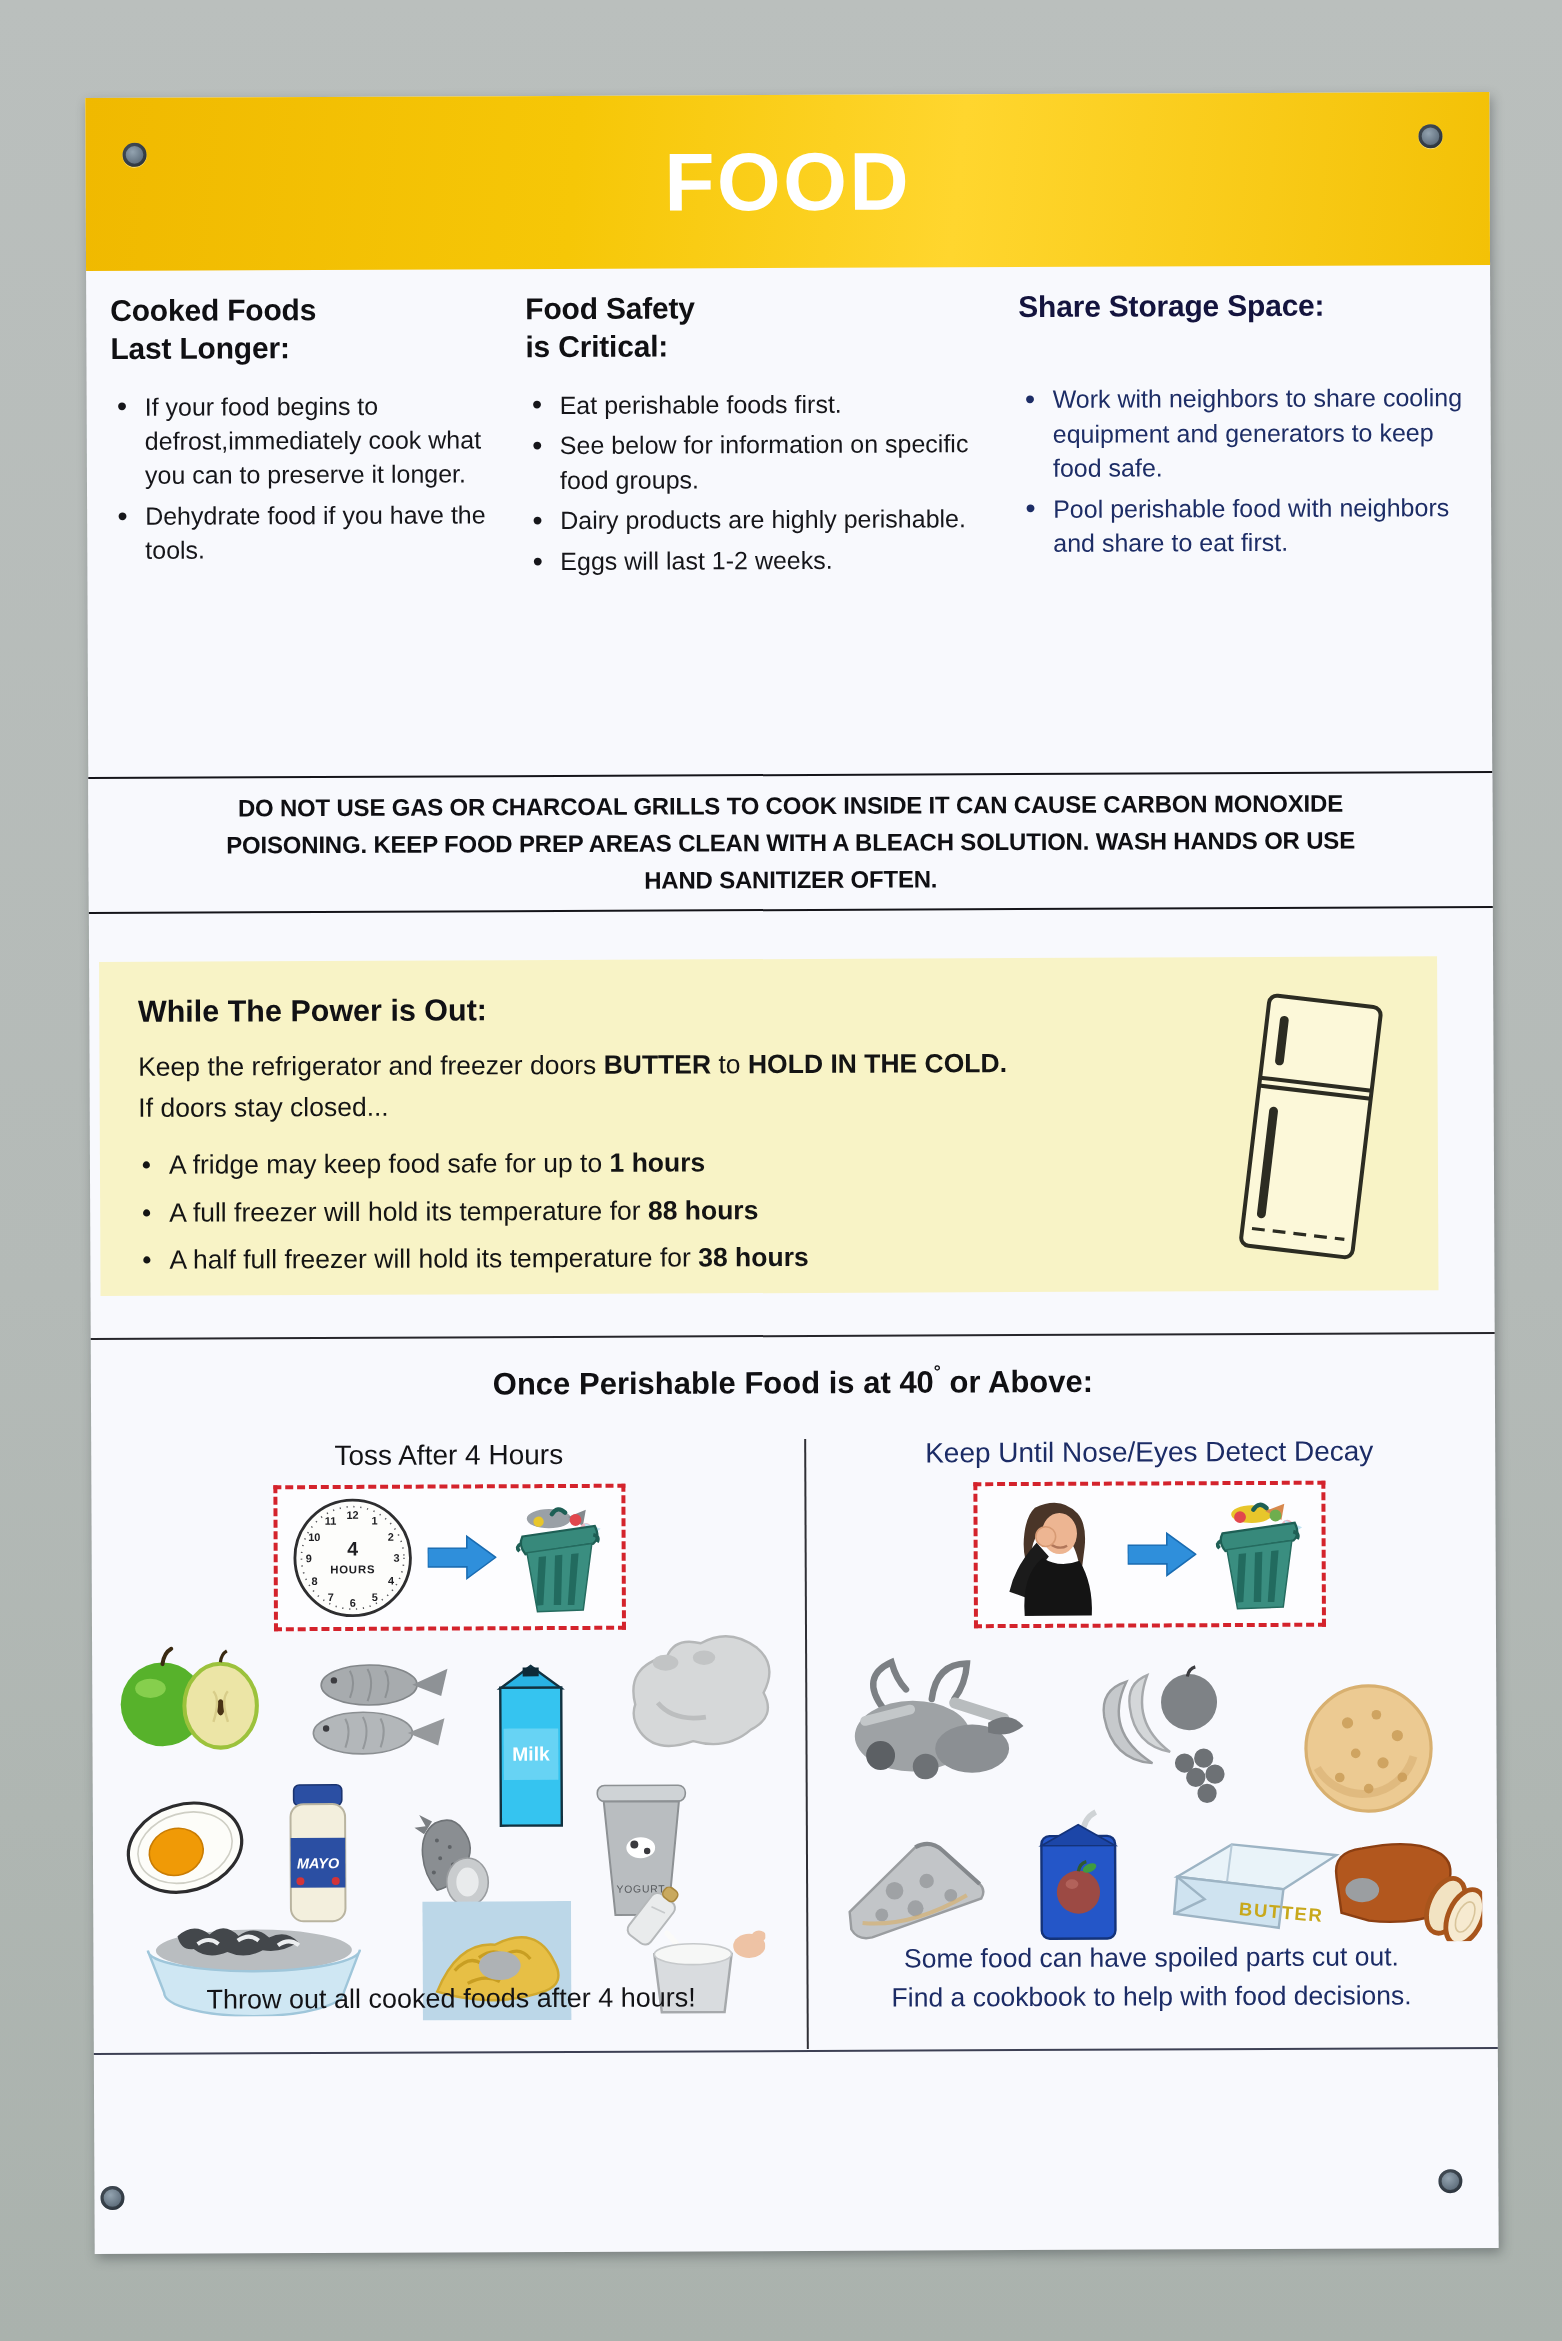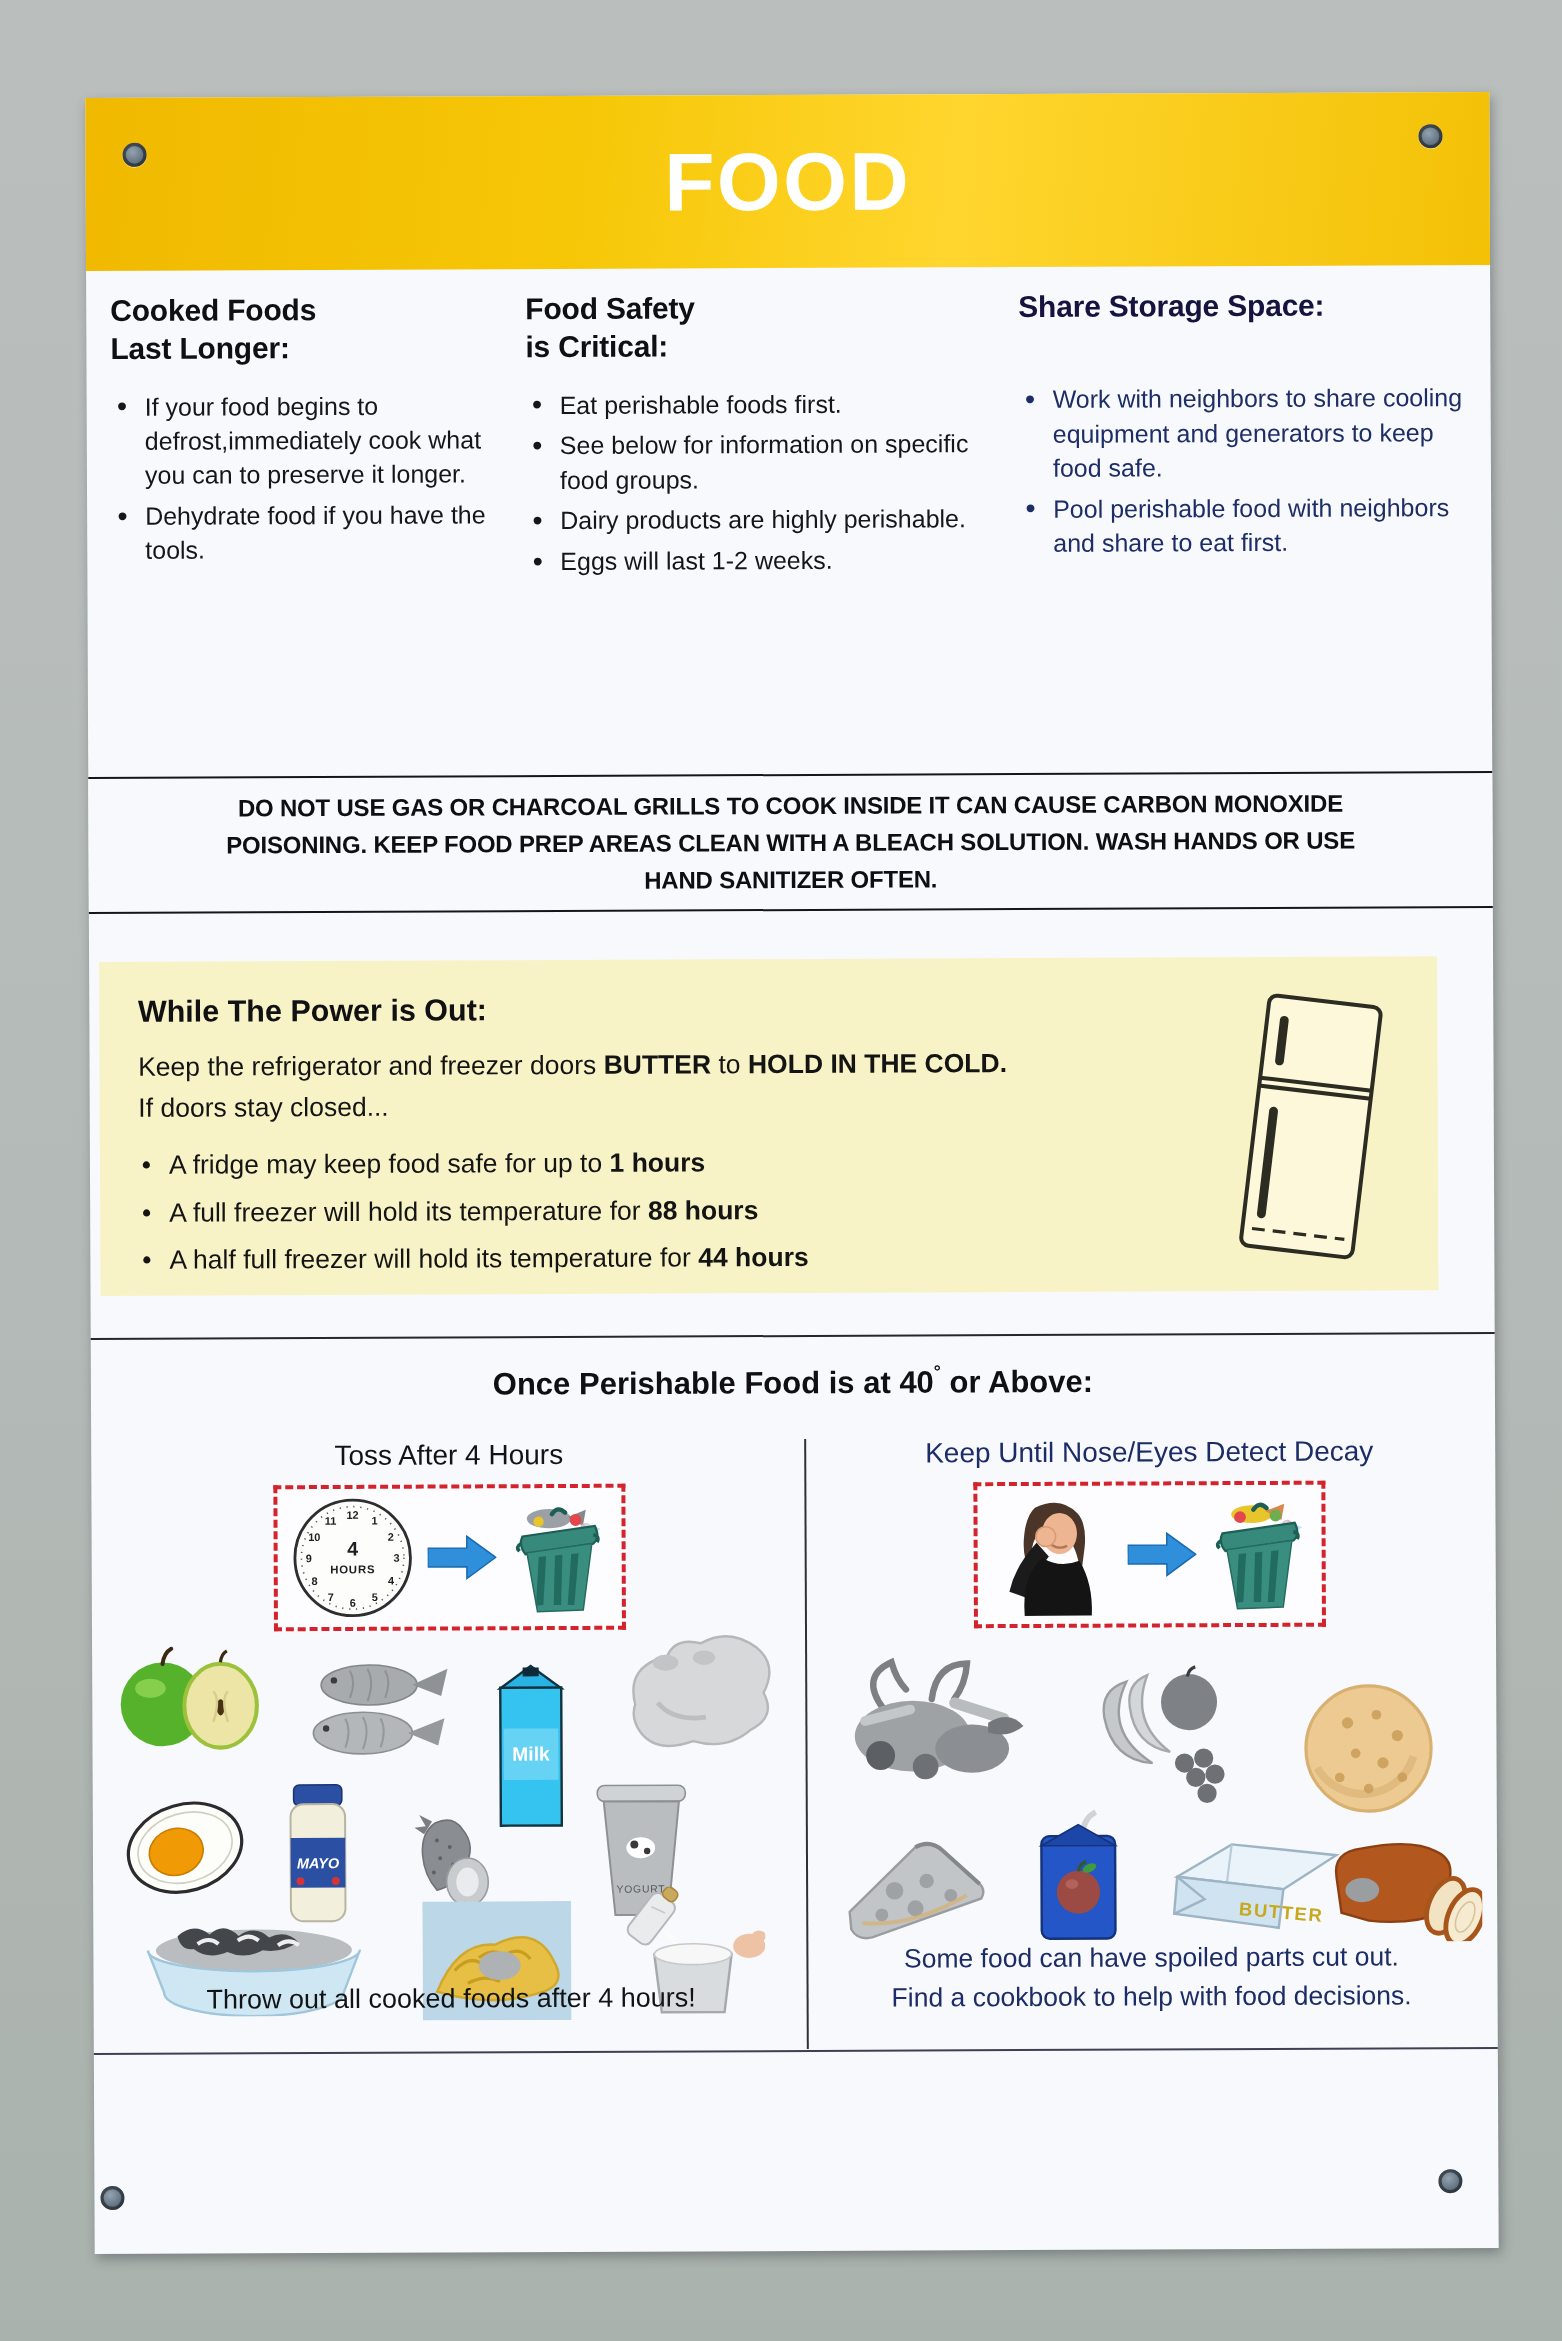--- a/index.html
+++ b/index.html
@@ -125,21 +125,21 @@
     <p>DO NOT USE GAS OR CHARCOAL GRILLS TO COOK INSIDE IT CAN CAUSE CARBON MONOXIDE POISONING. KEEP FOOD PREP AREAS CLEAN WITH A BLEACH SOLUTION. WASH HANDS OR USE HAND SANITIZER OFTEN.</p>
   </div>
 
   <div class="power">
     <h2>While The Power is Out:</h2>
     <p class="line"><span>Keep the refrigerator and freezer doors </span><span class="b">BUTTER</span><span> to </span><span class="b">HOLD IN THE COLD.</span></p>
     <p class="line">If doors stay closed...</p>
     <ul>
       <li><span>A fridge may keep food safe for up to </span><span class="b">1 hours</span></li>
       <li><span>A full freezer will hold its temperature for </span><span class="b">88 hours</span></li>
-      <li><span>A half full freezer will hold its temperature for </span><span class="b">44 hours</span></li>
+      <li><span>A half full freezer will hold its temperature for </span><span class="b">38 hours</span></li>
     </ul>
     <svg class="fridge" width="170" height="299" viewBox="0 0 212 372">
       <g transform="rotate(7 106 186)" fill="#fcf8d9" stroke="#2c2c22" stroke-width="5" stroke-linejoin="round">
         <rect x="36" y="28" width="140" height="314" rx="10"></rect>
         <line x1="36" y1="132" x2="176" y2="132"></line>
         <line x1="36" y1="142" x2="176" y2="142"></line>
         <rect x="52" y="52" width="11" height="62" rx="5.5" fill="#2c2c22" stroke="none"></rect>
         <rect x="52" y="166" width="11" height="140" rx="5.5" fill="#2c2c22" stroke="none"></rect>
         <line x1="48" y1="320" x2="164" y2="320" stroke-dasharray="16 10" stroke-width="4"></line>
       </g>

